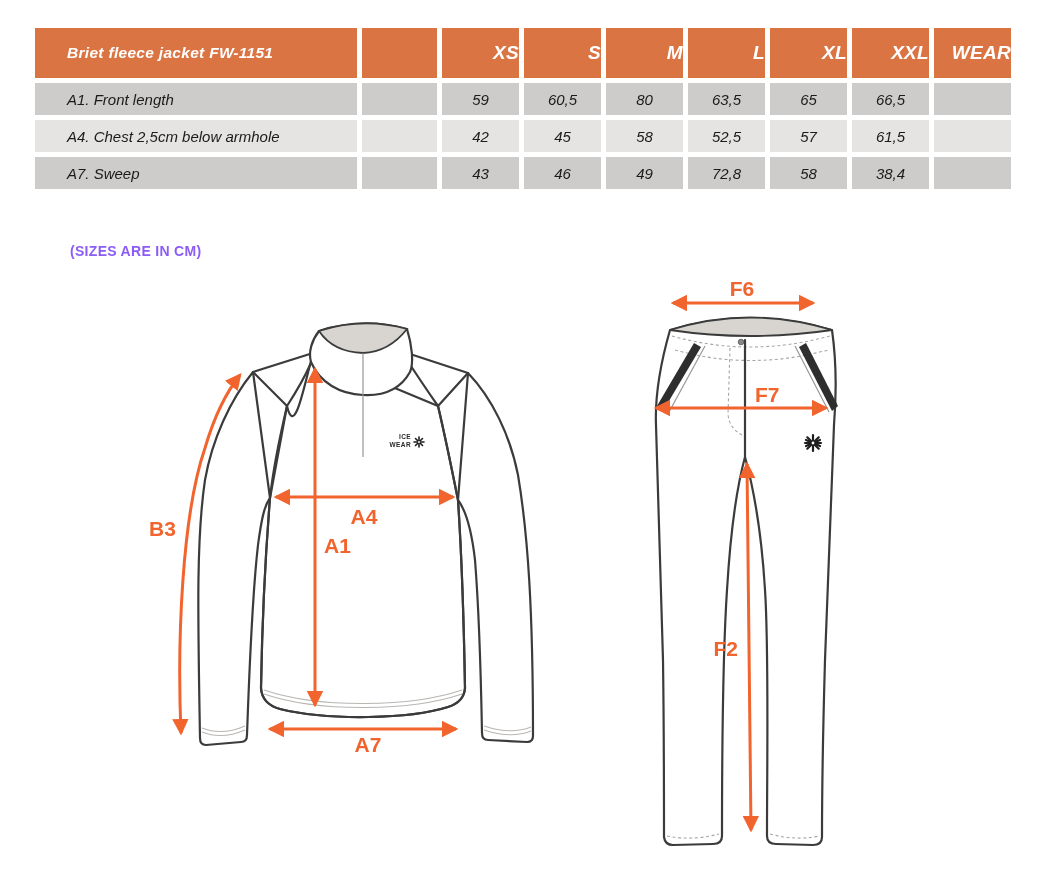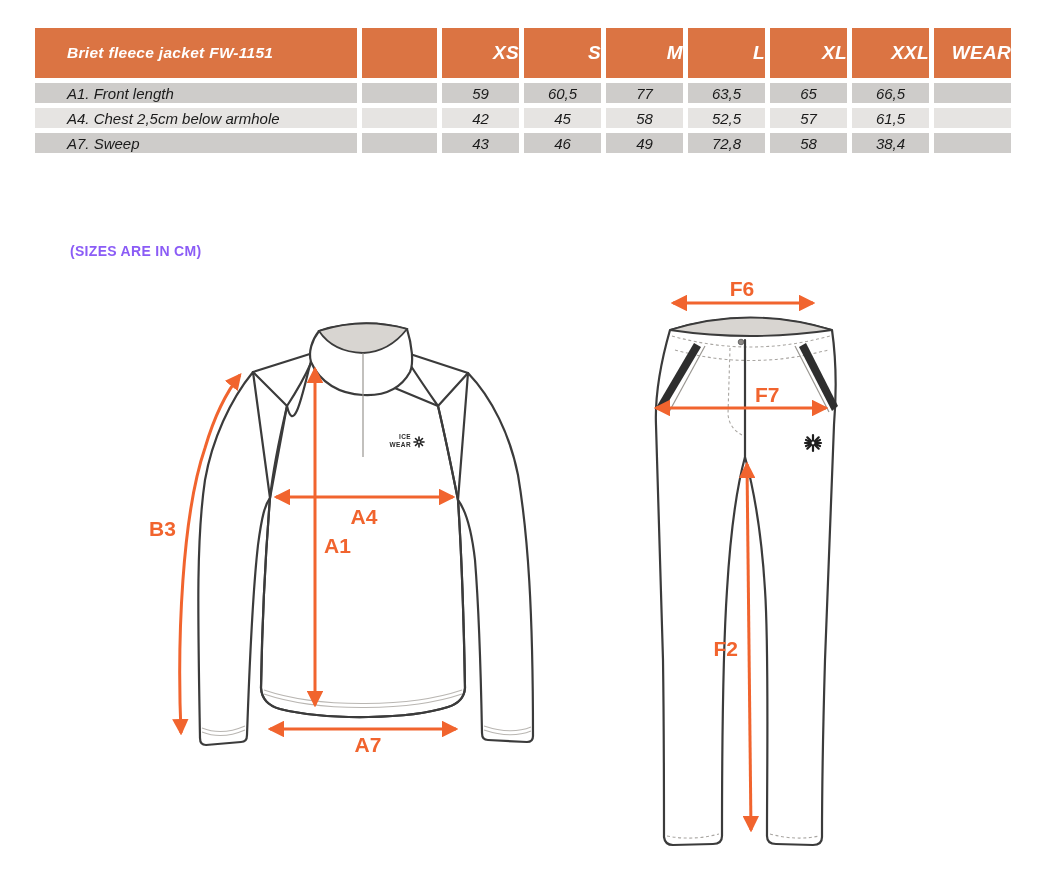--- a/index.html
+++ b/index.html
@@ -6,21 +6,21 @@
   #page{position:relative;width:1040px;height:894px;background:#ffffff;overflow:hidden;
         font-family:"Liberation Sans",sans-serif;}
 
   
   table.size-chart{position:absolute;left:30px;top:23px;width:986px;
         border-collapse:separate;border-spacing:5px;table-layout:fixed;font-style:italic;}
   .size-chart th,.size-chart td{padding:0;vertical-align:middle;}
   .size-chart thead th{background:#DB7443;color:#ffffff;font-weight:700;
         font-size:19px;height:50px;text-align:right;letter-spacing:.3px;}
   .size-chart thead th.title-cell{text-align:left;padding-left:32px;font-size:15.5px;}
-  .size-chart tbody td{height:20px;font-size:15px;color:#1b1b1b;text-align:center;}
+  .size-chart tbody td{height:32px;font-size:15px;color:#1b1b1b;text-align:center;}
   .size-chart tbody td.label-cell{text-align:left;padding-left:32px;font-size:15px;}
   .size-chart tbody tr.row-dark  td{background:#CECCCA;}
   .size-chart tbody tr.row-light td{background:#E6E4E2;}
 
   
   .unit-note{position:absolute;left:70px;top:243px;color:#8b5cf6;
         font-size:14px;font-weight:700;letter-spacing:.3px;}
 
   
   .diagram{position:absolute;}
@@ -68,21 +68,21 @@
         <th>XXL</th>
         <th>WEAR</th>
       </tr>
     </thead>
     <tbody>
       <tr class="row-dark">
         <td class="label-cell">A1. Front length</td>
         <td></td>
         <td>59</td>
         <td>60,5</td>
-        <td>77</td>
+        <td>80</td>
         <td>63,5</td>
         <td>65</td>
         <td>66,5</td>
         <td></td>
       </tr>
       <tr class="row-light">
         <td class="label-cell">A4. Chest 2,5cm below armhole</td>
         <td></td>
         <td>42</td>
         <td>45</td>

